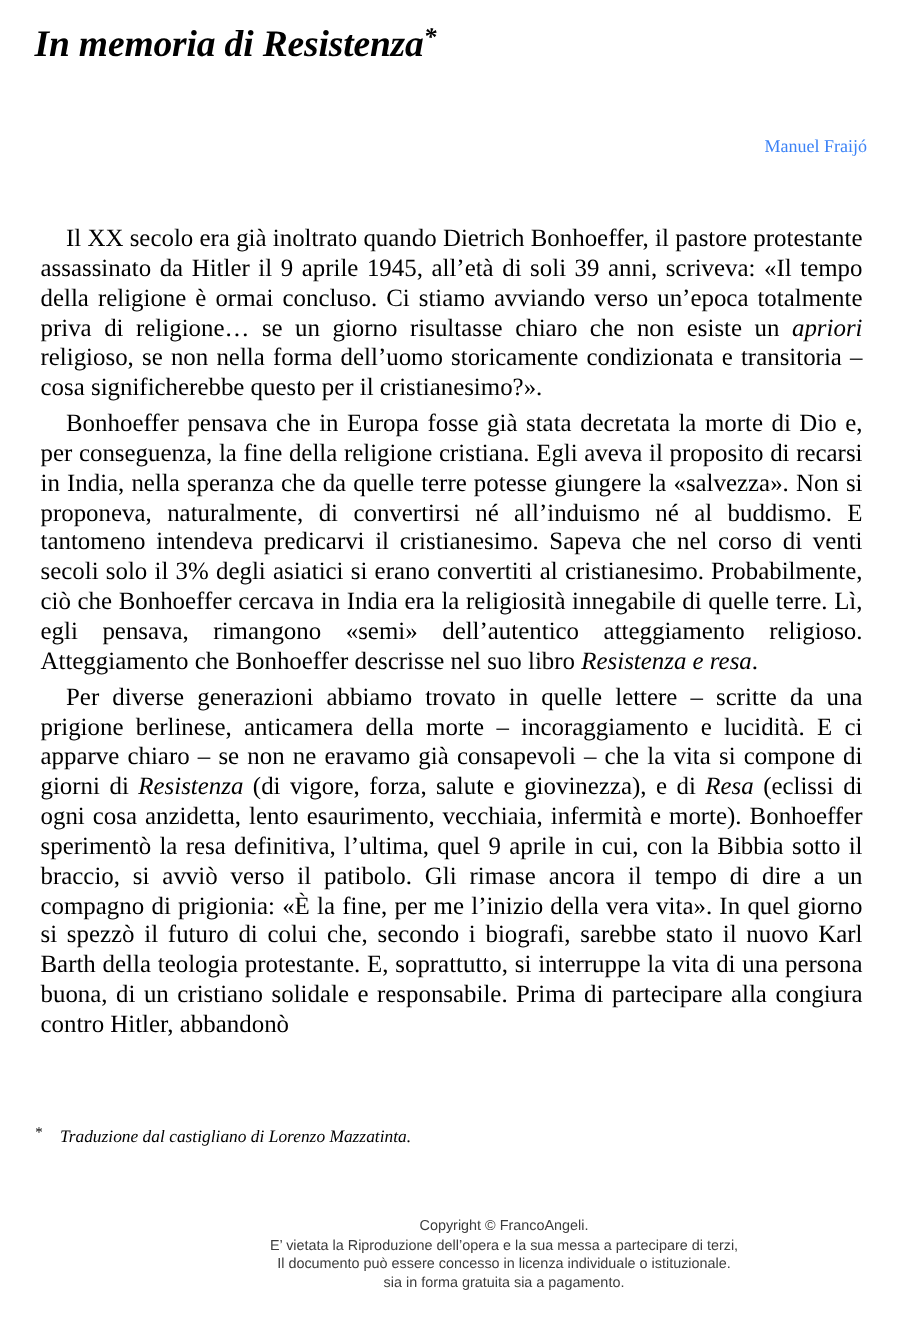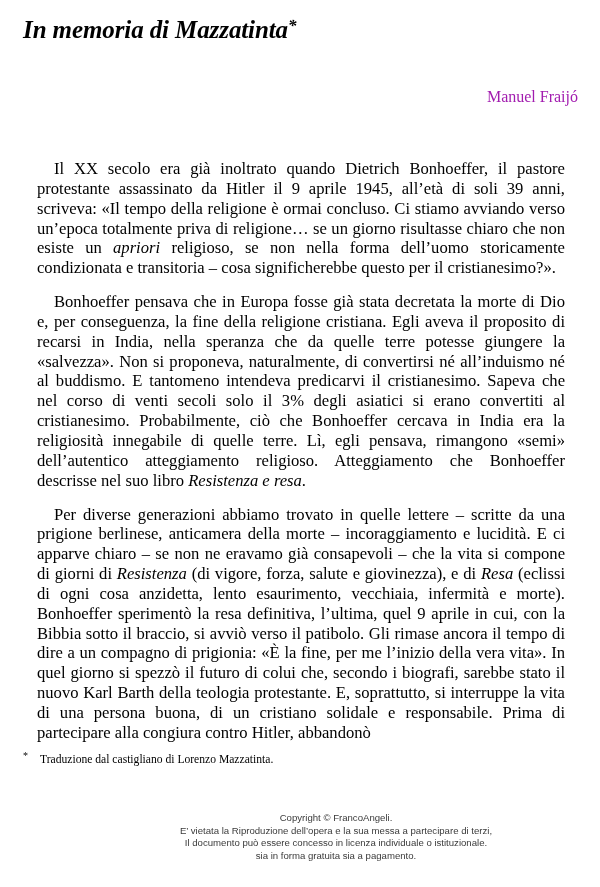--- a/index.html
+++ b/index.html
@@ -51,34 +51,34 @@
 
   
   .author-block {
     position: absolute;
     right: 22px;
     top: 88px;
     width: 420px;
     text-align: right;
   }
   .author-name {
-    font-size: 16px;
+    font-size: 12px;
     line-height: 1.1;
-    color: #a21caf;
+    color: #3b82f6;
   }
 
   
   .body-block {
     position: absolute;
     left: 23px;
     top: 145px;
     width: 556px;
   }
   .para {
-    margin: 14px;
+    margin: 4px;
     text-align: justify;
     text-justify: inter-word;
     text-indent: 17px;
     font-size: 16.6px;
     line-height: 19.85px;
     color: #000;
     hyphens: manual;
   }
   .para i, .para em {
     font-style: italic;
@@ -90,20 +90,21 @@
     left: 23px;
     top: 749px;
     width: 556px;
   }
   .footnote {
     margin: 0;
     font-size: 11.6px;
     line-height: 14px;
     color: #000;
     text-align: left;
+    font-style: italic;
   }
   .footnote-mark {
     display: inline-block;
     width: 17px;
     vertical-align: 0.35em;
     font-size: 10px;
   }
 
   
   .copyright-block {
@@ -122,21 +123,21 @@
     color: #3b3b3b;
     white-space: nowrap;
   }
 </style>
 </head>
 <body>
 
 <div class="page">
 
   <div class="title-block">
-    <h1 class="doc-title"><span>In memoria di Mazzatinta</span><span class="title-footnote-mark">*</span></h1>
+    <h1 class="doc-title"><span>In memoria di Resistenza</span><span class="title-footnote-mark">*</span></h1>
   </div>
 
   <div class="author-block">
     <span class="author-name">Manuel Fraijó</span>
   </div>
 
   <div class="body-block">
     <p class="para"><span>Il XX secolo era già inoltrato quando Dietrich Bonhoeffer, il pastore protestante assassinato da Hitler il 9 aprile 1945, all’età di soli 39 anni, scriveva: «Il tempo della religione è ormai concluso. Ci stiamo avviando verso un’epoca totalmente priva di religione… se un giorno risultasse chiaro che non esiste un </span><i>apriori</i><span> religioso, se non nella forma dell’uomo storicamente condizionata e transitoria – cosa significherebbe questo per il cristianesimo?».</span></p>
     <p class="para"><span>Bonhoeffer pensava che in Europa fosse già stata decretata la morte di Dio e, per conseguenza, la fine della religione cristiana. Egli aveva il proposito di recarsi in India, nella speranza che da quelle terre potesse giungere la «salvezza». Non si proponeva, naturalmente, di convertirsi né all’induismo né al buddismo. E tantomeno intendeva predicarvi il cristianesimo. Sapeva che nel corso di venti secoli solo il 3% degli asiatici si erano convertiti al cristianesimo. Probabilmente, ciò che Bonhoeffer cercava in India era la religiosità innegabile di quelle terre. Lì, egli pensava, rimangono «semi» dell’autentico atteggiamento religioso. Atteggiamento che Bonhoeffer descrisse nel suo libro </span><i>Resistenza e resa</i><span>.</span></p>
     <p class="para"><span>Per diverse generazioni abbiamo trovato in quelle lettere – scritte da una prigione berlinese, anticamera della morte – incoraggiamento e lucidità. E ci apparve chiaro – se non ne eravamo già consapevoli – che la vita si compone di giorni di </span><i>Resistenza</i><span> (di vigore, forza, salute e giovinezza), e di </span><i>Resa</i><span> (eclissi di ogni cosa anzidetta, lento esaurimento, vecchiaia, infermità e morte). Bonhoeffer sperimentò la resa definitiva, l’ultima, quel 9 aprile in cui, con la Bibbia sotto il braccio, si avviò verso il patibolo. Gli rimase ancora il tempo di dire a un compagno di prigionia: «È la fine, per me l’inizio della vera vita». In quel giorno si spezzò il futuro di colui che, secondo i biografi, sarebbe stato il nuovo Karl Barth della teologia protestante. E, soprattutto, si interruppe la vita di una persona buona, di un cristiano solidale e responsabile. Prima di partecipare alla congiura contro Hitler, abbandonò</span></p>

